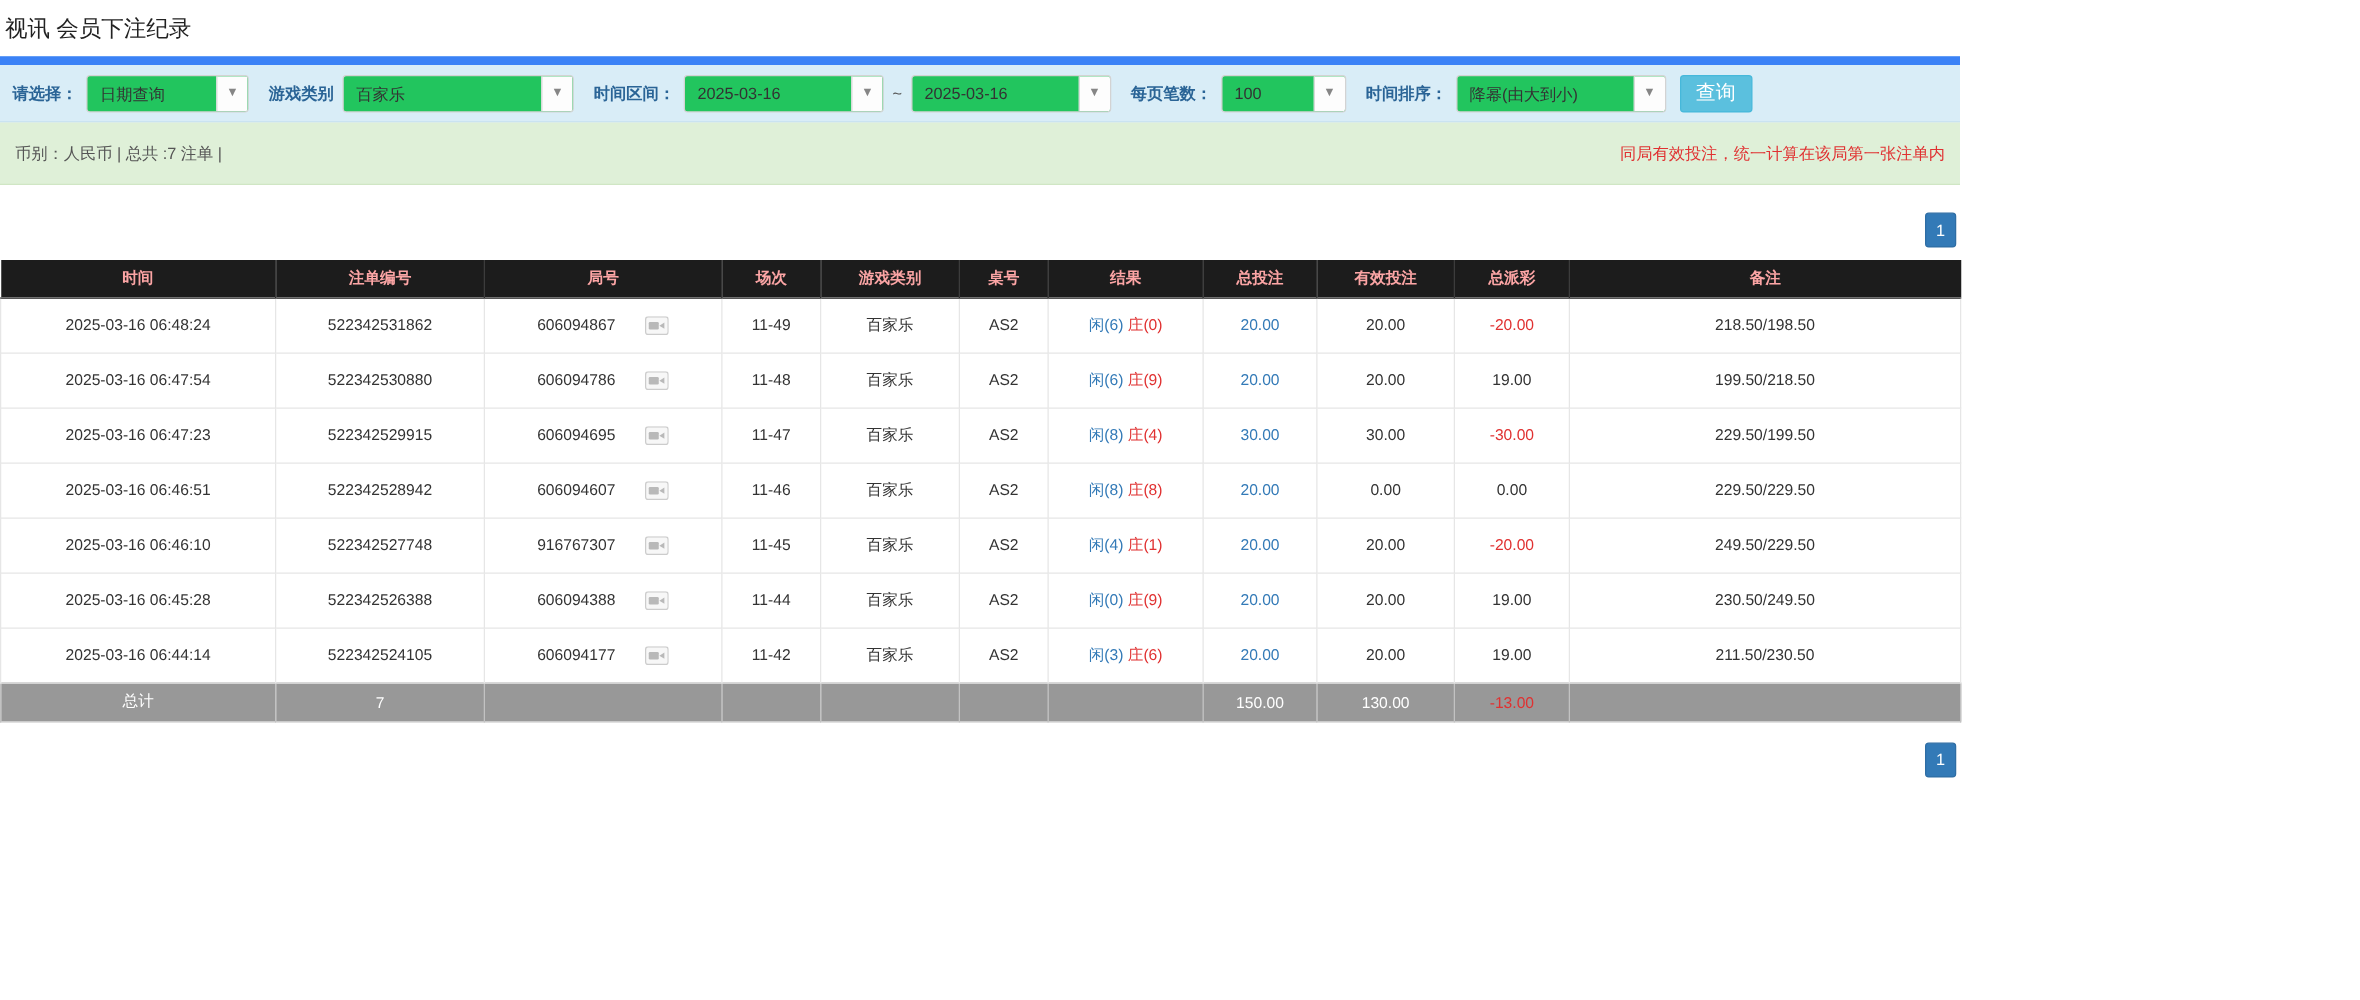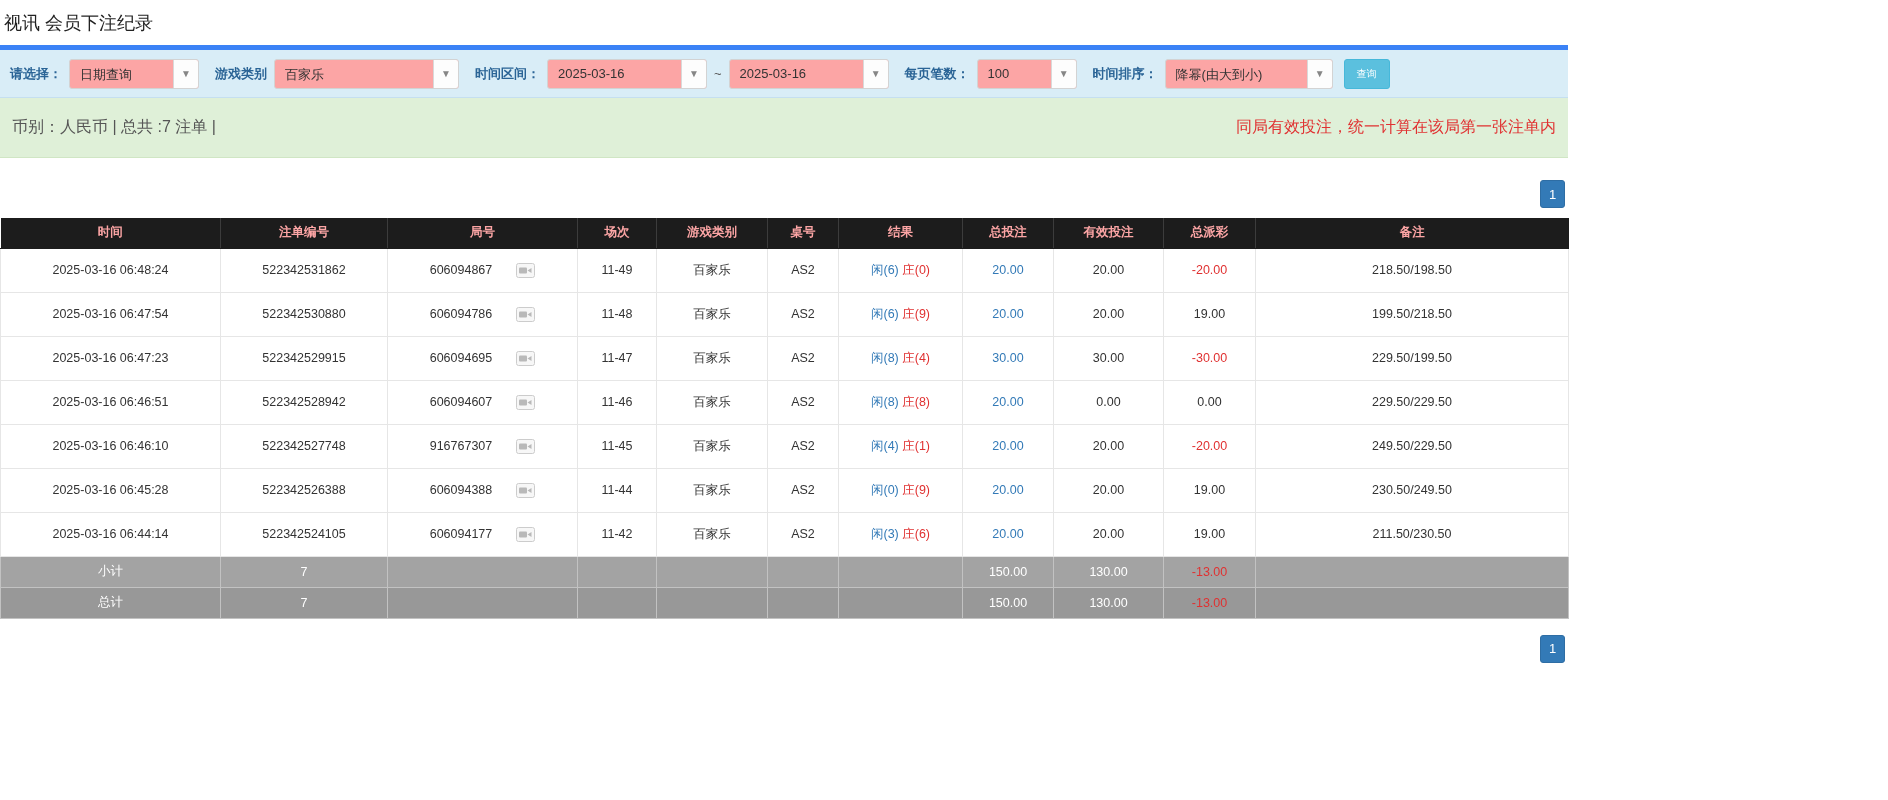--- a/index.html
+++ b/index.html
@@ -14,40 +14,40 @@
   .page-title {
     font-size: 18px;
     font-weight: 400;
     color: #222;
     padding: 11px 6px 10px 4px;
   }
 
   
   .filter-bar {
     background: var(--filter_bg, #d9edf7);
-    border-top: 5px solid #3b82f6;
+    border-top: 7px solid #3b82f6;
     border-bottom: 1px solid #c5dff0;
     height: 53px;
     display: flex;
     align-items: center;
     padding: 0 10px;
     gap: 7px;
     white-space: nowrap;
   }
   .filter-label {
     color: var(--label_blue, #2a6496);
     font-weight: bold;
     font-size: 13px;
     margin-left: 9px;
   }
   .filter-label:first-child { margin-left: 0; }
   .select {
     display: flex;
     align-items: stretch;
-    background: #fca5a5;
+    background: #22c55e;
     border: 1px solid #d3d3d3;
     border-radius: 3px;
     height: 30px;
     cursor: pointer;
     overflow: hidden;
   }
   .select .value {
     flex: 1;
     padding: 6px 10px 0 10px;
     font-size: 13px;
@@ -68,39 +68,39 @@
   .w130 { width: 130px; }
   .w185 { width: 185px; }
   .w160 { width: 160px; gap: 16px; }
   .w100 { width: 100px; }
   .w168 { width: 168px; }
   .tilde { color: #555; }
   .btn-search {
     background: var(--search_btn, #5bc0de);
     border: 1px solid #46b8da;
     color: #fff;
-    font-size: 10px;
+    font-size: 16px;
     height: 30px;
     padding: 0 12px;
     border-radius: 3px;
     cursor: pointer;
     margin-left: 4px;
     font-family: inherit;
   }
 
   
   .summary-bar {
     background: var(--summary_bg, #dff0d8);
     border-bottom: 1px solid #d0e6c4;
-    height: 60px;
+    height: 50px;
     display: flex;
     align-items: center;
     justify-content: space-between;
     padding: 0 12px;
-    font-size: 16px;
+    font-size: 13px;
   }
   .summary-left { color: #555; }
   .summary-right { color: var(--red, #e03131); }
 
   
   .pager {
     display: flex;
     justify-content: flex-end;
     padding: 22px 3px 10px 3px;
   }
@@ -446,46 +446,33 @@
     </td>
     <td>
       <span class="link-blue">20.00</span>
     </td>
     <td>20.00</td>
     <td>19.00</td>
     <td>211.50/230.50</td>
   </tr>
       </tbody>
     <tfoot>
-      <tr class="subtotal-row">
-        <td>小计</td>
+      <tr class="total-row">
+        <td>总计</td>
         <td>7</td>
         <td></td>
         <td></td>
         <td></td>
         <td></td>
         <td></td>
         <td>150.00</td>
         <td>130.00</td>
         <td class="footer-red">-13.00</td>
         <td></td>
       </tr>
-      <tr class="total-row">
-        <td>总计</td>
-        <td>7</td>
-        <td></td>
-        <td></td>
-        <td></td>
-        <td></td>
-        <td></td>
-        <td>150.00</td>
-        <td>130.00</td>
-        <td class="footer-red">-13.00</td>
-        <td></td>
-      </tr>
     </tfoot>
   </table>
 
   <div class="pager bottom">
     <button class="page-btn">1</button>
   </div>
 
 </div>
 
 </body></html>

